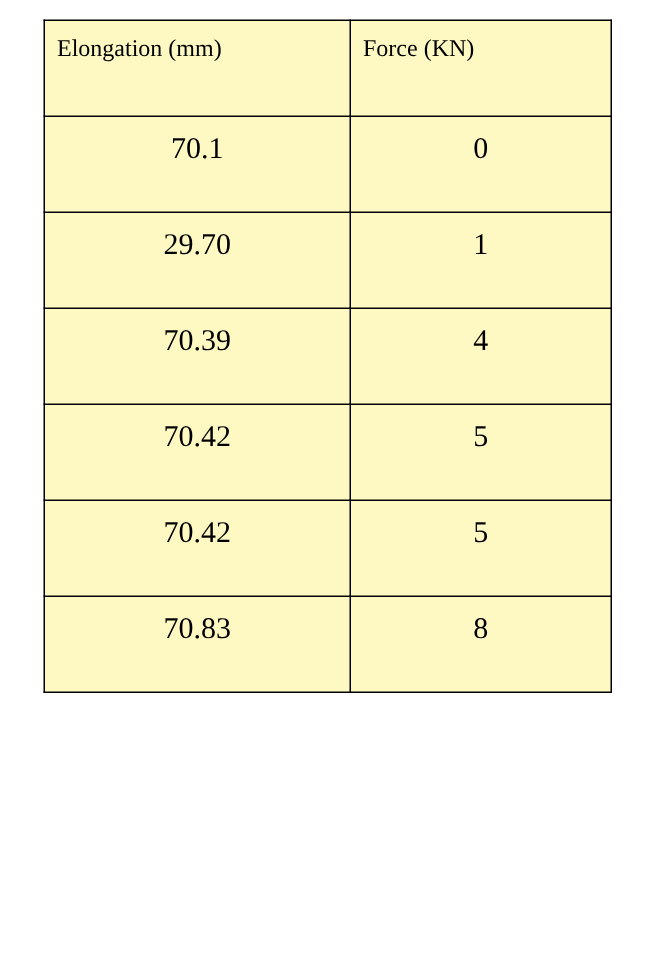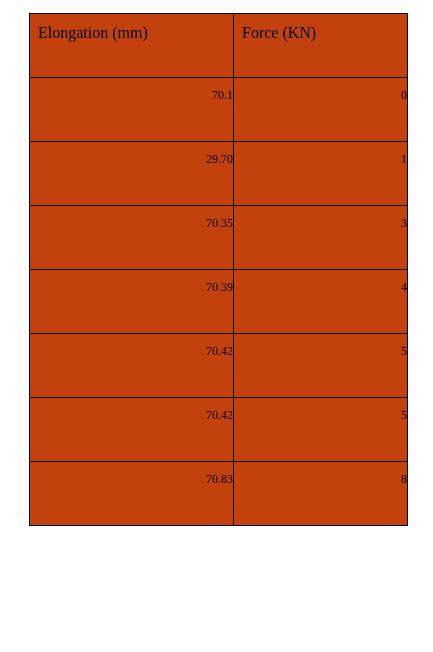--- a/index.html
+++ b/index.html
@@ -32,36 +32,36 @@
 
   #data-table th,
   #data-table td {
     border: 1.3px solid #000000;
     height: 52px;
     padding: 0;
     vertical-align: top;
     font-weight: normal;
     font-size: 16px;
     line-height: 1;
-    background: #c2410c;
+    background: #fef9c3;
   }
 
   
   #data-table thead th {
     text-align: left;
     padding-left: 8px;
     padding-top: 11px;
     font-size: 16px;
   }
 
   
   #data-table tbody td {
-    text-align: right;
+    text-align: center;
     padding-top: 11px;
-    font-size: 12px;
+    font-size: 20px;
   }
 </style>
 </head>
 <body>
 
 <table id="data-table">
   <colgroup>
     <col class="col-elongation">
     <col class="col-force">
   </colgroup>
@@ -74,24 +74,20 @@
   <tbody id="table-body">
       <tr>
         <td>70.1</td>
         <td>0</td>
       </tr>
       <tr>
         <td>29.70</td>
         <td>1</td>
       </tr>
       <tr>
-        <td>70.35</td>
-        <td>3</td>
-      </tr>
-      <tr>
         <td>70.39</td>
         <td>4</td>
       </tr>
       <tr>
         <td>70.42</td>
         <td>5</td>
       </tr>
       <tr>
         <td>70.42</td>
         <td>5</td>

